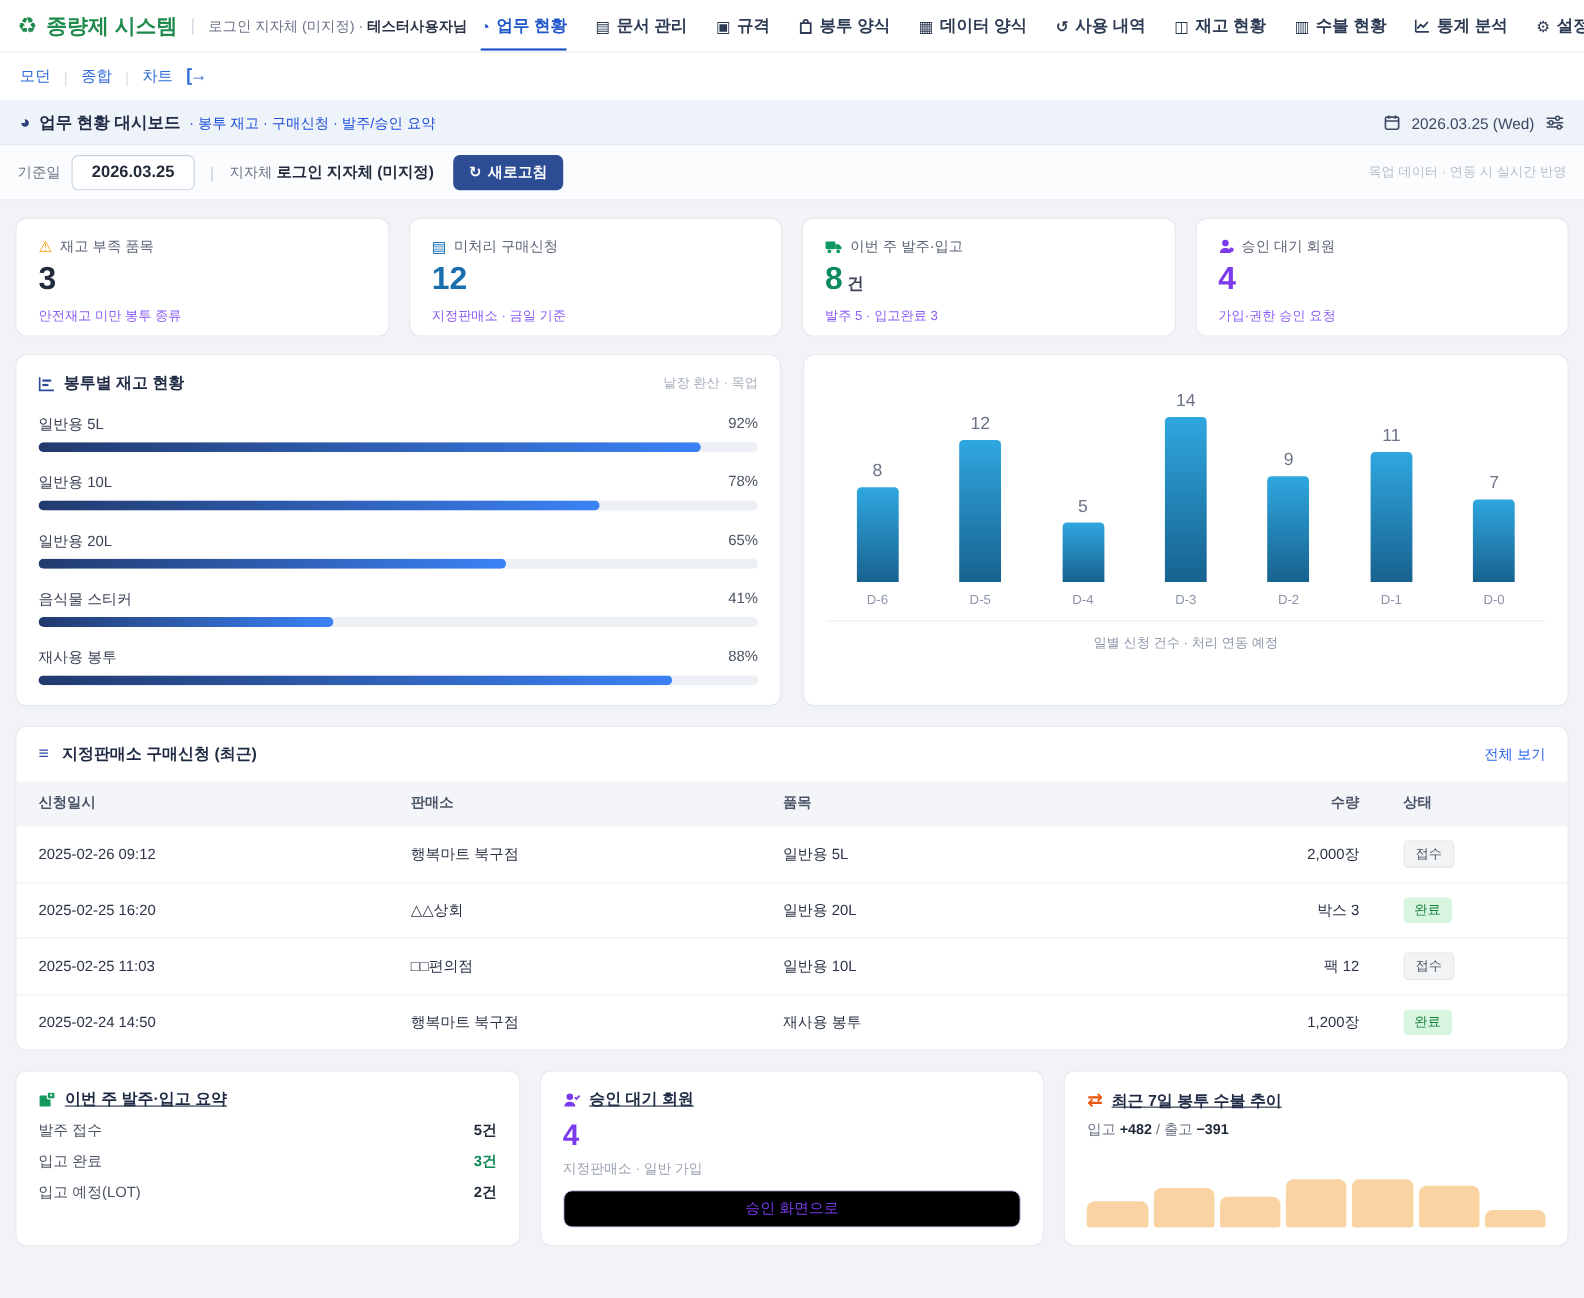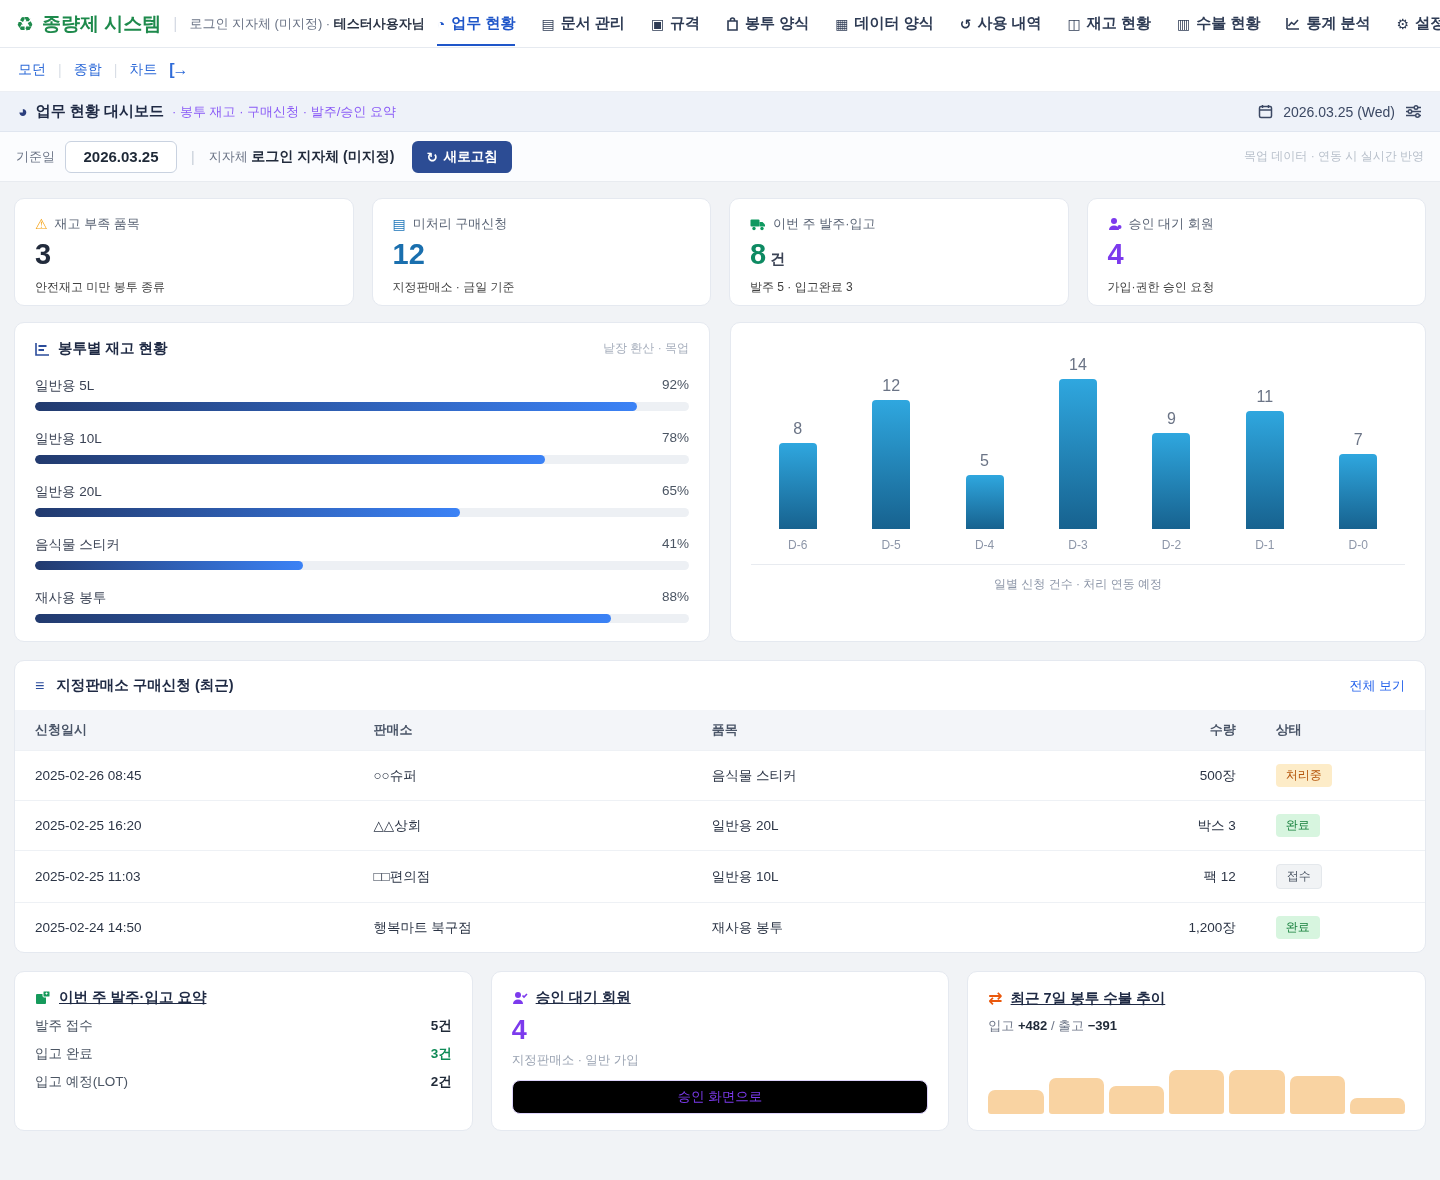--- a/index.html
+++ b/index.html
@@ -21,21 +21,21 @@
   
   .toolbar { height:44px; background:#fff; border-bottom:1px solid #eceff4; display:flex; align-items:center; padding:0 18px; gap:12px; }
   .tb-link { color:#2f6bd8; font-size:14px; cursor:pointer; }
   .tb-sep { color:#d9dee6; }
   .tb-exit { color:#2f6bd8; font-size:16px; font-weight:bold; cursor:pointer; letter-spacing:-2px; }
 
   
   .titlebar { height:40px; background:#eef2f9; border-bottom:1px solid #e0e6f0; display:flex; align-items:center; padding:0 18px; gap:8px; }
   .titlebar .pie { color:#2b3e7d; font-size:16px; }
   .page-title { font-size:15px; font-weight:bold; color:#1f2a44; }
-  .page-sub { font-size:13px; color:#8b5cf6;text-align:right; }
+  .page-sub { font-size:13px; color:#1d4ed8;text-align:right; }
   .titlebar-right { margin-left:auto; display:flex; align-items:center; gap:10px; color:#3c4964; font-size:14px; }
   .icon-svg { display:inline-flex; vertical-align:middle; }
 
   
   .filterbar { height:50px; background:#fbfcfe; border-bottom:1px solid #e8ebf0; display:flex; align-items:center; padding:0 16px; gap:10px; }
   .f-label { font-size:13px; color:#6b7486; }
   .f-input { width:112px; height:32px; border:1px solid #c9d2e0; border-radius:6px; background:#fff; text-align:center; font-size:15px; font-weight:bold; color:#1f2937; font-family:inherit; }
   .f-div { color:#c6cdd8; margin:0 4px; }
   .f-org { font-size:13px; color:#6b7486; }
   .f-org b { color:#222b3c; font-size:14px; }
@@ -45,21 +45,21 @@
   
   .main { padding:16px 14px 0; }
   .card { background:#fff; border:1px solid #e5e9f0; border-radius:10px; }
 
   .kpi-row { display:grid; grid-template-columns:repeat(4,1fr); gap:18px; }
   .kpi { padding:16px 20px; height:108px; }
   .kpi-head { display:flex; align-items:center; gap:7px; font-size:13px; color:#5b6576; }
   .kpi-head .ki { font-size:14px; line-height:1; display:inline-flex; }
   .kpi-val { font-size:29px; font-weight:bold; margin-top:6px; color:#222b3c; line-height:1.1; }
   .kpi-val .suffix { font-size:15px; font-weight:bold; color:#3c4456; margin-left:4px; }
-  .kpi-cap { font-size:12px; color:#404040; margin-top:8px; }
+  .kpi-cap { font-size:12px; color:#8b5cf6; margin-top:8px; }
 
   .mid-row { display:grid; grid-template-columns:1fr 1fr; gap:20px; margin-top:16px; }
   .panel { padding:16px 20px 18px; }
   .panel-head { display:flex; align-items:center; gap:8px; }
   .panel-title { font-size:14.5px; font-weight:bold; color:#1f2a44; }
   .panel-note { margin-left:auto; font-size:12px; color:#a6aebc; }
   .p-icn { color:#2b4c9b; display:inline-flex; font-size:15px; }
 
   .inv-row { margin-top:19px; }
   .inv-line { display:flex; justify-content:space-between; font-size:13.5px; color:#3a4254; margin-bottom:7px; }
@@ -397,25 +397,25 @@
         <tr>
           <th style="width:24%">신청일시</th>
           <th style="width:24%">판매소</th>
           <th style="width:26%">품목</th>
           <th class="num" style="width:14%">수량</th>
           <th class="stat">상태</th>
         </tr>
       </thead>
       <tbody>
         <tr>
-          <td>2025-02-26 08:45</td>
-          <td>○○슈퍼</td>
-          <td>음식물 스티커</td>
-          <td class="num">500장</td>
-          <td class="stat"><span class="badge progress">처리중</span></td>
+          <td>2025-02-26 09:12</td>
+          <td>행복마트 북구점</td>
+          <td>일반용 5L</td>
+          <td class="num">2,000장</td>
+          <td class="stat"><span class="badge receipt">접수</span></td>
         </tr>
         <tr>
           <td>2025-02-25 16:20</td>
           <td>△△상회</td>
           <td>일반용 20L</td>
           <td class="num">박스 3</td>
           <td class="stat"><span class="badge done">완료</span></td>
         </tr>
         <tr>
           <td>2025-02-25 11:03</td>

